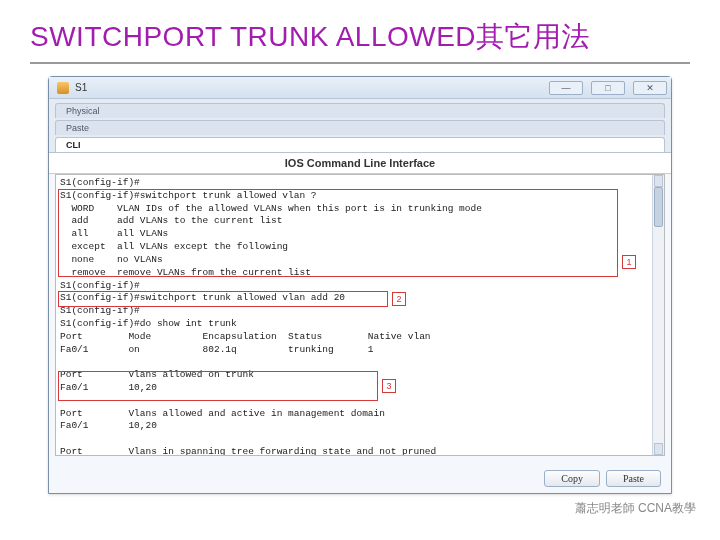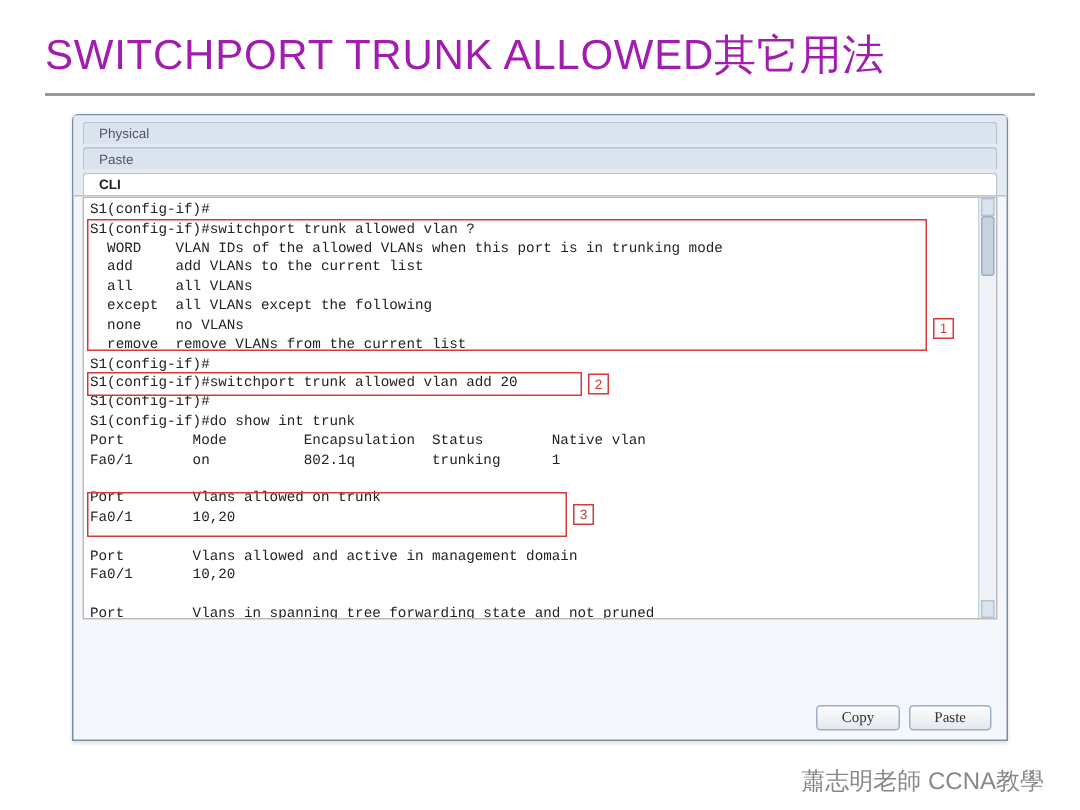--- a/index.html
+++ b/index.html
@@ -134,40 +134,50 @@
   .pt-btn {
     padding: 2px 16px;
     font-size: 10px;
     background: linear-gradient(#fdfdfd, #e4e8ee);
     border: 1px solid #9bb0c6;
     border-radius: 3px;
     color: #333;
   }
   .footer {
     position: absolute;
-    bottom: 8px; right: 24px;
-    font-size: 16px;
+    bottom: 23px; right: 24px;
+    font-size: 12px;
     color: #888;
   }
 </style>
 </head>
 <body>
 
 <div class="slide-title">SWITCHPORT TRUNK ALLOWED其它用法</div>
 <div class="title-rule"></div>
 
 <div class="window">
 
+  <div class="titlebar">
+    <div class="app-icon"></div>
+    <div class="title-text">S1</div>
+    <div class="win-controls">
+      <div class="win-btn">—</div>
+      <div class="win-btn">□</div>
+      <div class="win-btn">✕</div>
+    </div>
+  </div>
 
   <div class="tabrow">
     <div class="tab">Physical</div>
     <div class="tab">Paste</div>
     <div class="tab active">CLI</div>
   </div>
 
+  <div class="cli-header">IOS Command Line Interface</div>
 
   <div class="cli-area">
     <pre>S1(config-if)#
 S1(config-if)#switchport trunk allowed vlan ?
   WORD    VLAN IDs of the allowed VLANs when this port is in trunking mode
   add     add VLANs to the current list
   all     all VLANs
   except  all VLANs except the following
   none    no VLANs
   remove  remove VLANs from the current list

